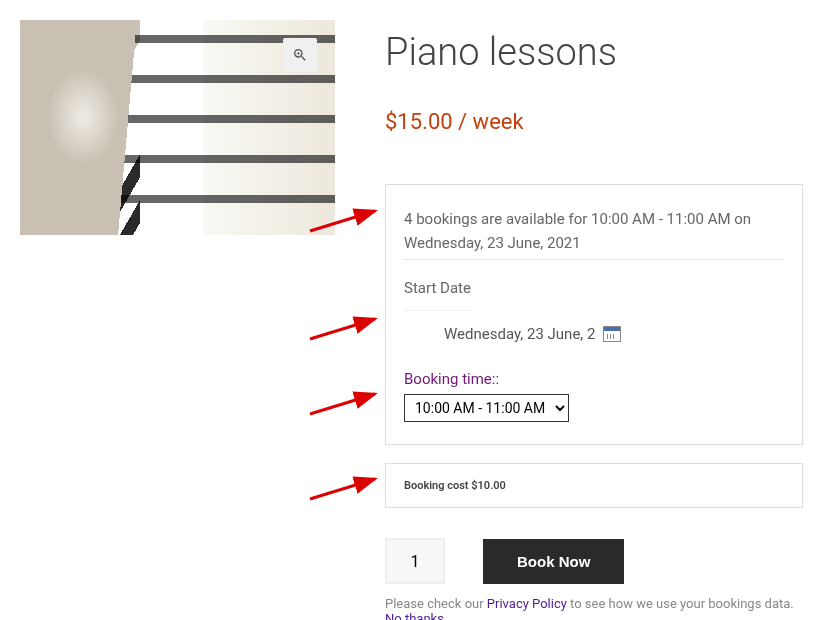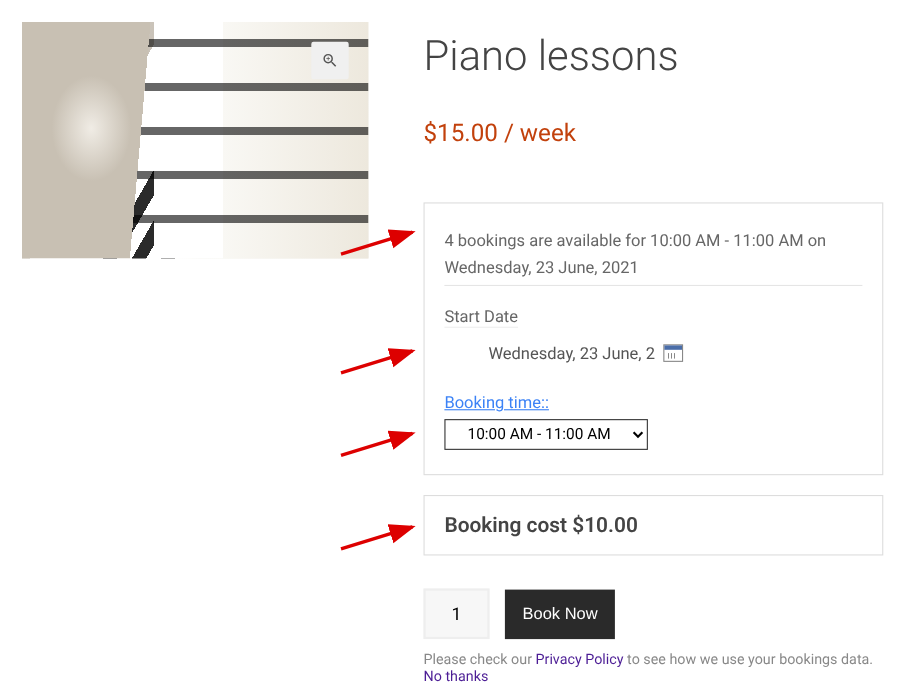--- a/index.html
+++ b/index.html
@@ -70,21 +70,21 @@
       line-height: 1.6;
       padding-bottom: 4px;
       border-bottom: 1px solid #e5e5e5;
       margin-bottom: 18px;
     }
     .field-label {
       color: #666;
       font-size: 15px;
       margin-bottom: 2px;
       border-bottom: 1px solid #eee;
-      padding-bottom: 0;
+      padding-bottom: 13px;
       display: inline-block;
     }
     .date-row {
       display: flex;
       align-items: center;
       gap: 4px;
       margin-top: 10px;
       margin-bottom: 25px;
       color: #555;
       font-size: 15px;
@@ -115,38 +115,37 @@
       background: #4a6da8;
     }
     .calendar-icon::after {
       content: "";
       position: absolute;
       bottom: 2px; left: 3px;
       width: 9px; height: 5px;
       background: repeating-linear-gradient(90deg, #888 0, #888 1px, transparent 1px, transparent 3px);
     }
     .booking-time-label {
-      color: #3b82f6;
+      color: #701a75;
       font-size: 15px;
       margin-bottom: 6px;
       display: block;
-      text-decoration: underline;
     }
     .time-select {
       border: 1px solid #333;
-      padding: 4px 16px;
+      padding: 4px 6px;
       font-size: 14px;
       background: #fff;
       font-family: inherit;
     }
     .cost-box {
       border: 1px solid #ddd;
       padding: 15px 18px;
       margin-bottom: 30px;
-      font-size: 19px;
+      font-size: 11px;
       color: #444;
       font-weight: 600;
     }
     .action-row {
       display: flex;
       align-items: center;
       gap: 14px;
       margin-bottom: 12px;
     }
     .qty-input {
@@ -155,24 +154,25 @@
       border: 2px solid #eee;
       background: #f7f7f7;
       text-align: center;
       font-size: 16px;
       font-family: inherit;
     }
     .book-btn {
       background: #2a2a2a;
       color: #fff;
       border: none;
-      padding: 14px 16px;
-      font-size: 15px;
-      font-weight: 400;
+      padding: 14px 34px;
+      font-size: 15px;
+      font-weight: 700;
       cursor: pointer;
+      margin-left: 24px;
     }
     .privacy-line {
       font-size: 13px;
       color: #888;
     }
     .privacy-line a {
       color: #4c1d95;
       text-decoration: none;
     }
     .arrow {

